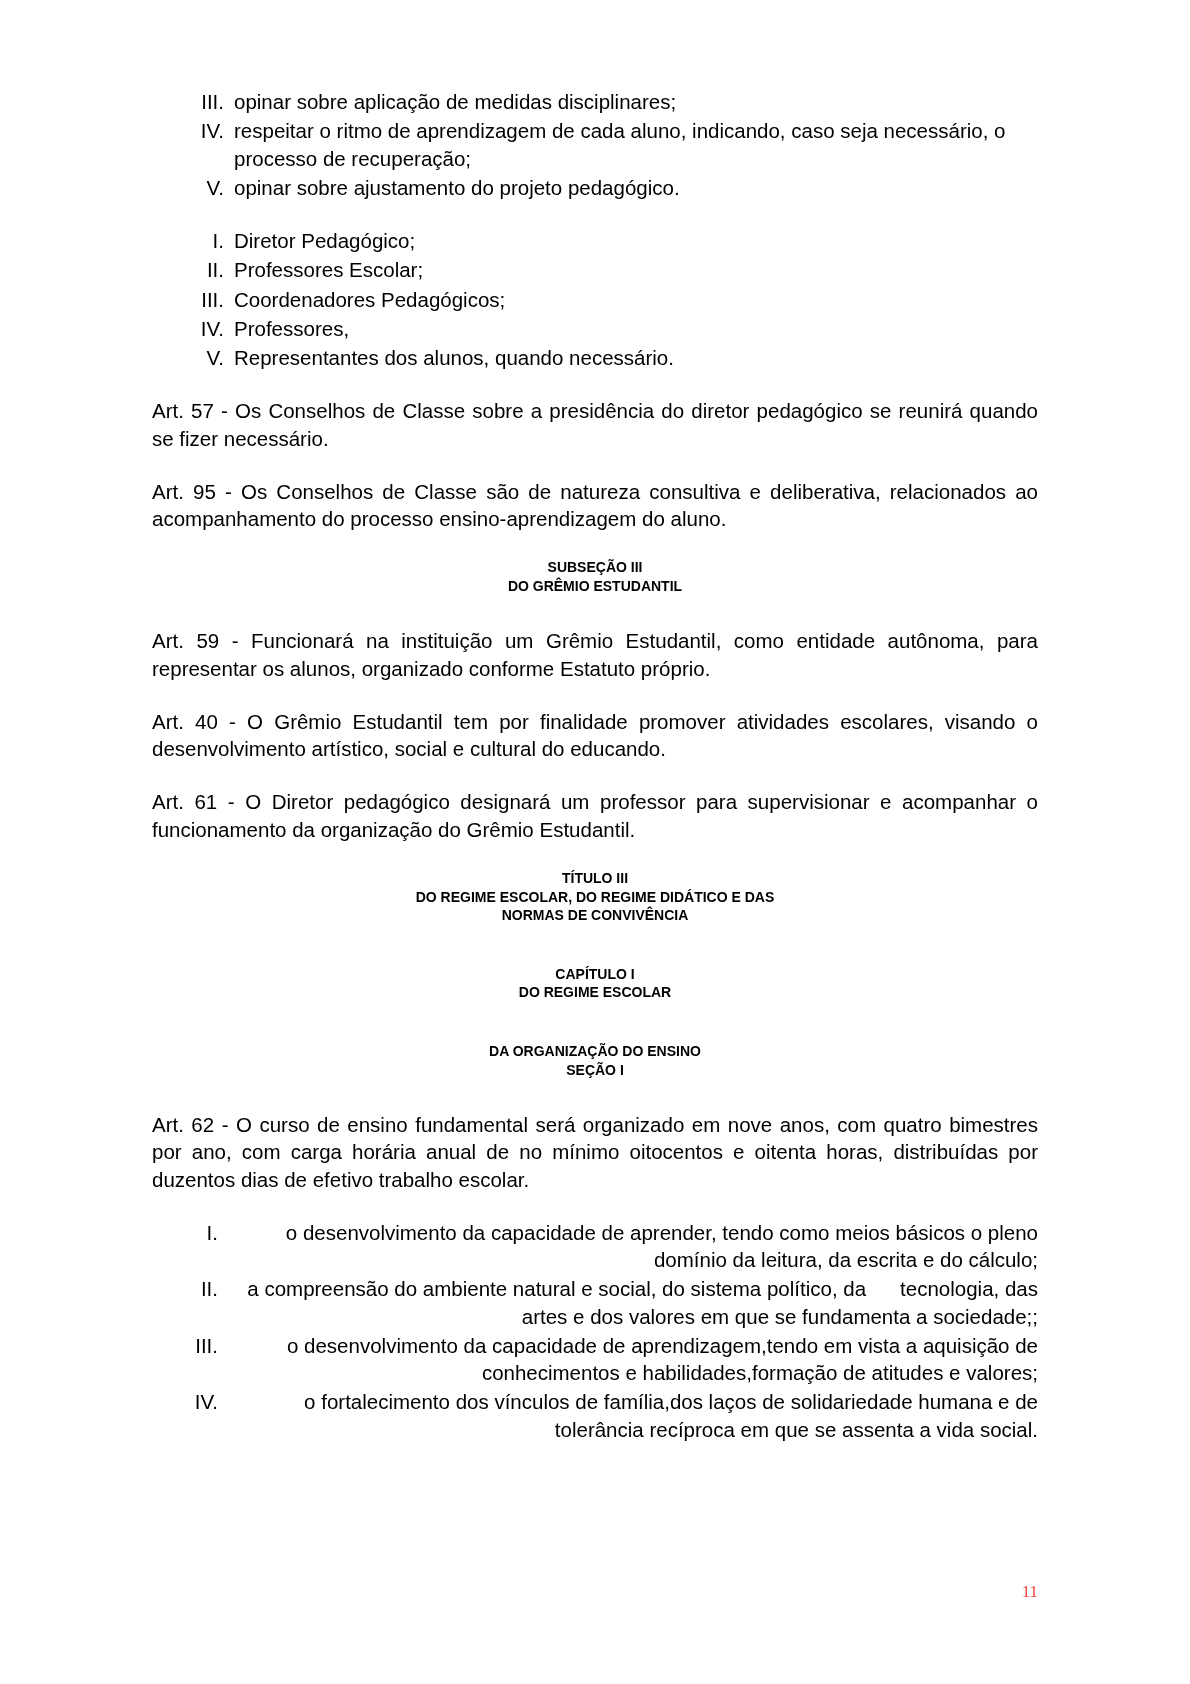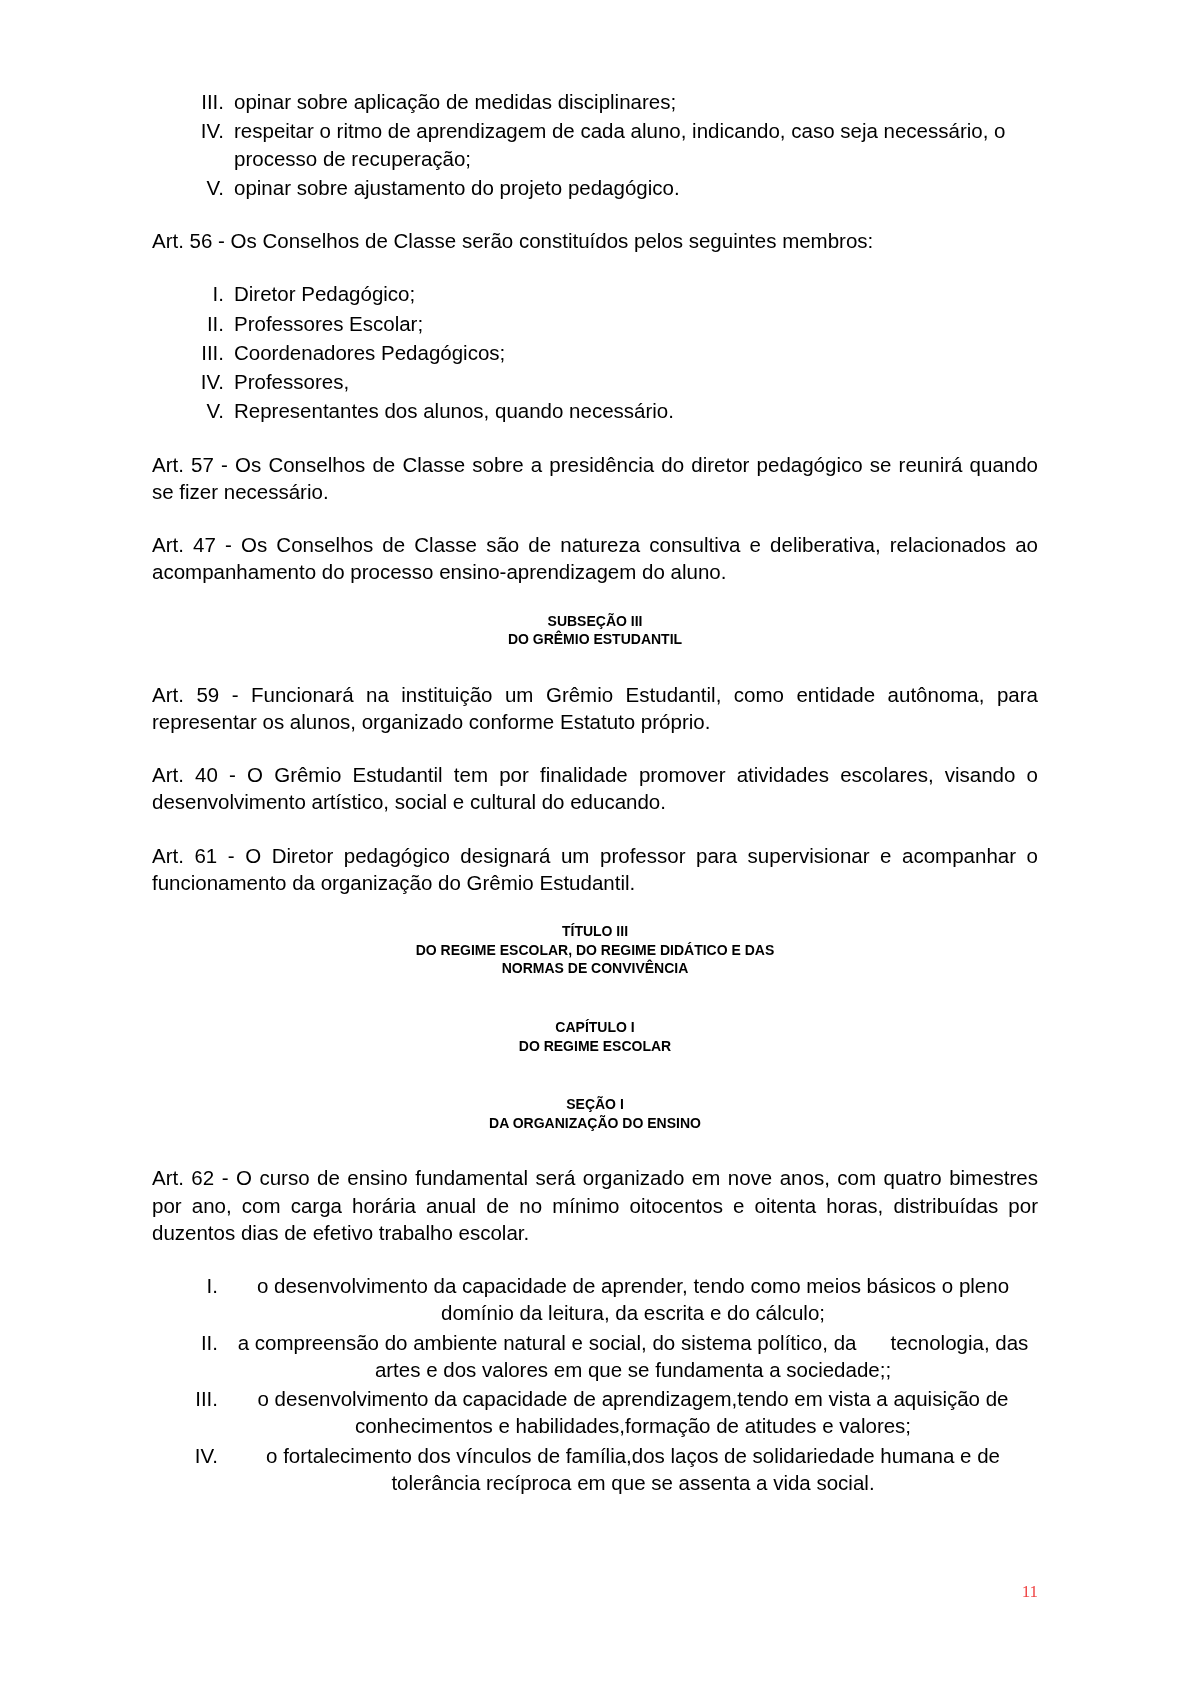--- a/index.html
+++ b/index.html
@@ -60,21 +60,21 @@
   }
   
   ol.roman.ind-a { padding-left: 36px; }
   ol.roman.ind-b { padding-left: 36px; }
   ol.roman.ind-c { padding-left: 20px; }
 
   ol.roman.ind-c li .num { width: 56px; }
 
   
   ol.roman.justify li .txt {
-    text-align: center;
+    text-align: right;
   }
 
   
   .heading-block {
     text-align: center;
     font-weight: bold;
     font-size: 14px;
     line-height: 1.33;
     margin: 0 0 26px 0;
   }
@@ -113,21 +113,20 @@
       <li>
         <span class="num">IV.</span>
         <span class="txt">respeitar o ritmo de aprendizagem de cada aluno, indicando, caso seja necessário, o processo de recuperação;</span>
       </li>
       <li>
         <span class="num">V.</span>
         <span class="txt">opinar sobre ajustamento do projeto pedagógico.</span>
       </li>
     </ol>
 
-    <p class="art">Art. 56 - Os Conselhos de Classe serão constituídos pelos seguintes membros:</p>
 
     <ol class="roman ind-b">
       <li>
         <span class="num">I.</span>
         <span class="txt">Diretor Pedagógico;</span>
       </li>
       <li>
         <span class="num">II.</span>
         <span class="txt">Professores Escolar;</span>
       </li>
@@ -140,21 +139,21 @@
         <span class="txt">Professores,</span>
       </li>
       <li>
         <span class="num">V.</span>
         <span class="txt">Representantes dos alunos, quando necessário.</span>
       </li>
     </ol>
 
     <p class="art">Art. 57 - Os Conselhos de Classe sobre a presidência do diretor pedagógico se reunirá quando se fizer necessário.</p>
 
-    <p class="art">Art. 47 - Os Conselhos de Classe são de natureza consultiva e deliberativa, relacionados ao acompanhamento do processo ensino-aprendizagem do aluno.</p>
+    <p class="art">Art. 95 - Os Conselhos de Classe são de natureza consultiva e deliberativa, relacionados ao acompanhamento do processo ensino-aprendizagem do aluno.</p>
 
     <div class="heading-block subsecao">
       <span class="hl">SUBSEÇÃO III</span>
       <span class="hl">DO GRÊMIO ESTUDANTIL</span>
     </div>
 
     <p class="art">Art. 59 - Funcionará na instituição um Grêmio Estudantil, como entidade autônoma, para representar os alunos, organizado conforme Estatuto próprio.</p>
 
     <p class="art">Art. 40 - O Grêmio Estudantil tem por finalidade promover atividades escolares, visando o desenvolvimento artístico, social e cultural do educando.</p>
 
@@ -165,22 +164,22 @@
       <span class="hl">DO REGIME ESCOLAR, DO REGIME DIDÁTICO E DAS</span>
       <span class="hl">NORMAS DE CONVIVÊNCIA</span>
     </div>
 
     <div class="heading-block capitulo">
       <span class="hl">CAPÍTULO I</span>
       <span class="hl">DO REGIME ESCOLAR</span>
     </div>
 
     <div class="heading-block secao">
+      <span class="hl">DA ORGANIZAÇÃO DO ENSINO</span>
       <span class="hl">SEÇÃO I</span>
-      <span class="hl">DA ORGANIZAÇÃO DO ENSINO</span>
     </div>
 
     <p class="art">Art. 62 - O curso de ensino fundamental será organizado em nove anos, com quatro bimestres por ano, com carga horária anual de no mínimo oitocentos e oitenta horas, distribuídas por duzentos dias de efetivo trabalho escolar.</p>
 
 
     <ol class="roman ind-c justify">
       <li>
         <span class="num">I.</span>
         <span class="txt">o desenvolvimento da capacidade de aprender, tendo como meios básicos o pleno domínio da leitura, da escrita e do cálculo;</span>
       </li>

